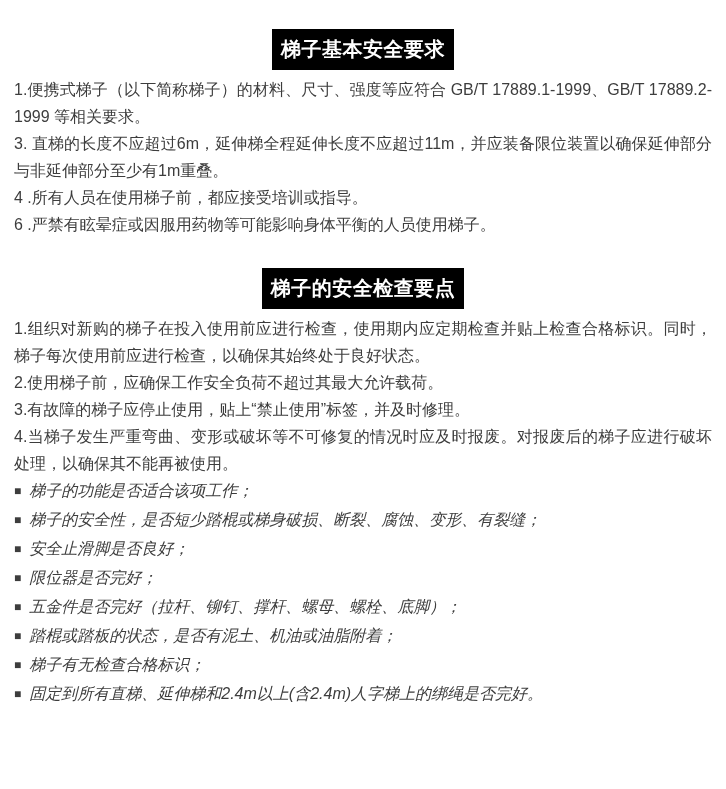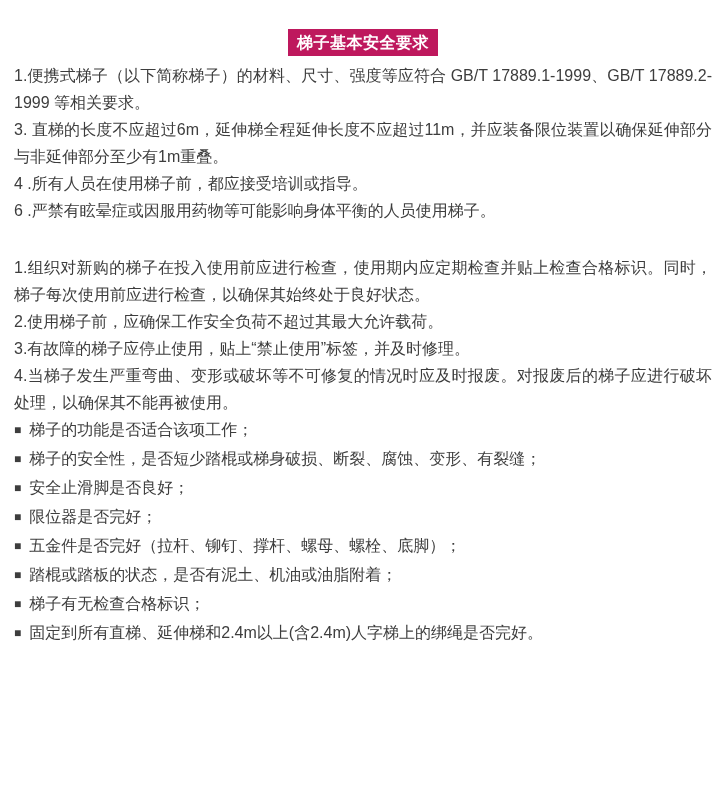--- a/index.html
+++ b/index.html
@@ -15,42 +15,43 @@
   .article {
     padding: 29px 14px 8px 14px;
     box-sizing: border-box;
   }
   .section-heading {
     text-align: center;
     margin: 0 0 6px 0;
   }
   .badge {
     display: inline-block;
-    background: #be185d;
+    background: #000000;
     color: #ffffff;
-    font-size: 16px;
+    font-size: 20px;
     font-weight: bold;
     line-height: 19px;
-    padding: 4px 9px;
+    padding: 11px 9px;
     letter-spacing: 0.5px;
   }
   .para {
     margin: 0;
     font-size: 16px;
     line-height: 27px;
     color: #3d3d3d;
     text-align: justify;
     text-justify: inter-ideograph;
   }
   .section-inspection {
     margin-top: 30px;
   }
   .bullet {
     line-height: 28px;
     text-align: left;
+    font-style: italic;
   }
   .marker {
     display: inline-block;
     font-size: 12px;
     margin-right: 8px;
     position: relative;
     top: -1px;
     color: #3d3d3d;
   }
 </style>
@@ -63,20 +64,23 @@
     <div class="section-heading">
       <span class="badge">梯子基本安全要求</span>
     </div>
     <p class="para">1.便携式梯子（以下简称梯子）的材料、尺寸、强度等应符合 GB/T 17889.1-1999、GB/T 17889.2-1999 等相关要求。</p>
     <p class="para">3. 直梯的长度不应超过6m，延伸梯全程延伸长度不应超过11m，并应装备限位装置以确保延伸部分与非延伸部分至少有1m重叠。</p>
     <p class="para">4 .所有人员在使用梯子前，都应接受培训或指导。</p>
     <p class="para">6 .严禁有眩晕症或因服用药物等可能影响身体平衡的人员使用梯子。</p>
   </div>
 
   <div class="section section-inspection">
+    <div class="section-heading">
+      <span class="badge">梯子的安全检查要点</span>
+    </div>
     <p class="para">1.组织对新购的梯子在投入使用前应进行检查，使用期内应定期检查并贴上检查合格标识。同时，梯子每次使用前应进行检查，以确保其始终处于良好状态。</p>
     <p class="para">2.使用梯子前，应确保工作安全负荷不超过其最大允许载荷。</p>
     <p class="para">3.有故障的梯子应停止使用，贴上“禁止使用”标签，并及时修理。</p>
     <p class="para">4.当梯子发生严重弯曲、变形或破坏等不可修复的情况时应及时报废。对报废后的梯子应进行破坏处理，以确保其不能再被使用。</p>
 
     <div class="bullet-list">
       <p class="para bullet"><span class="marker">■</span><span>梯子的功能是否适合该项工作；</span></p>
       <p class="para bullet"><span class="marker">■</span><span>梯子的安全性，是否短少踏棍或梯身破损、断裂、腐蚀、变形、有裂缝；</span></p>
       <p class="para bullet"><span class="marker">■</span><span>安全止滑脚是否良好；</span></p>
       <p class="para bullet"><span class="marker">■</span><span>限位器是否完好；</span></p>

